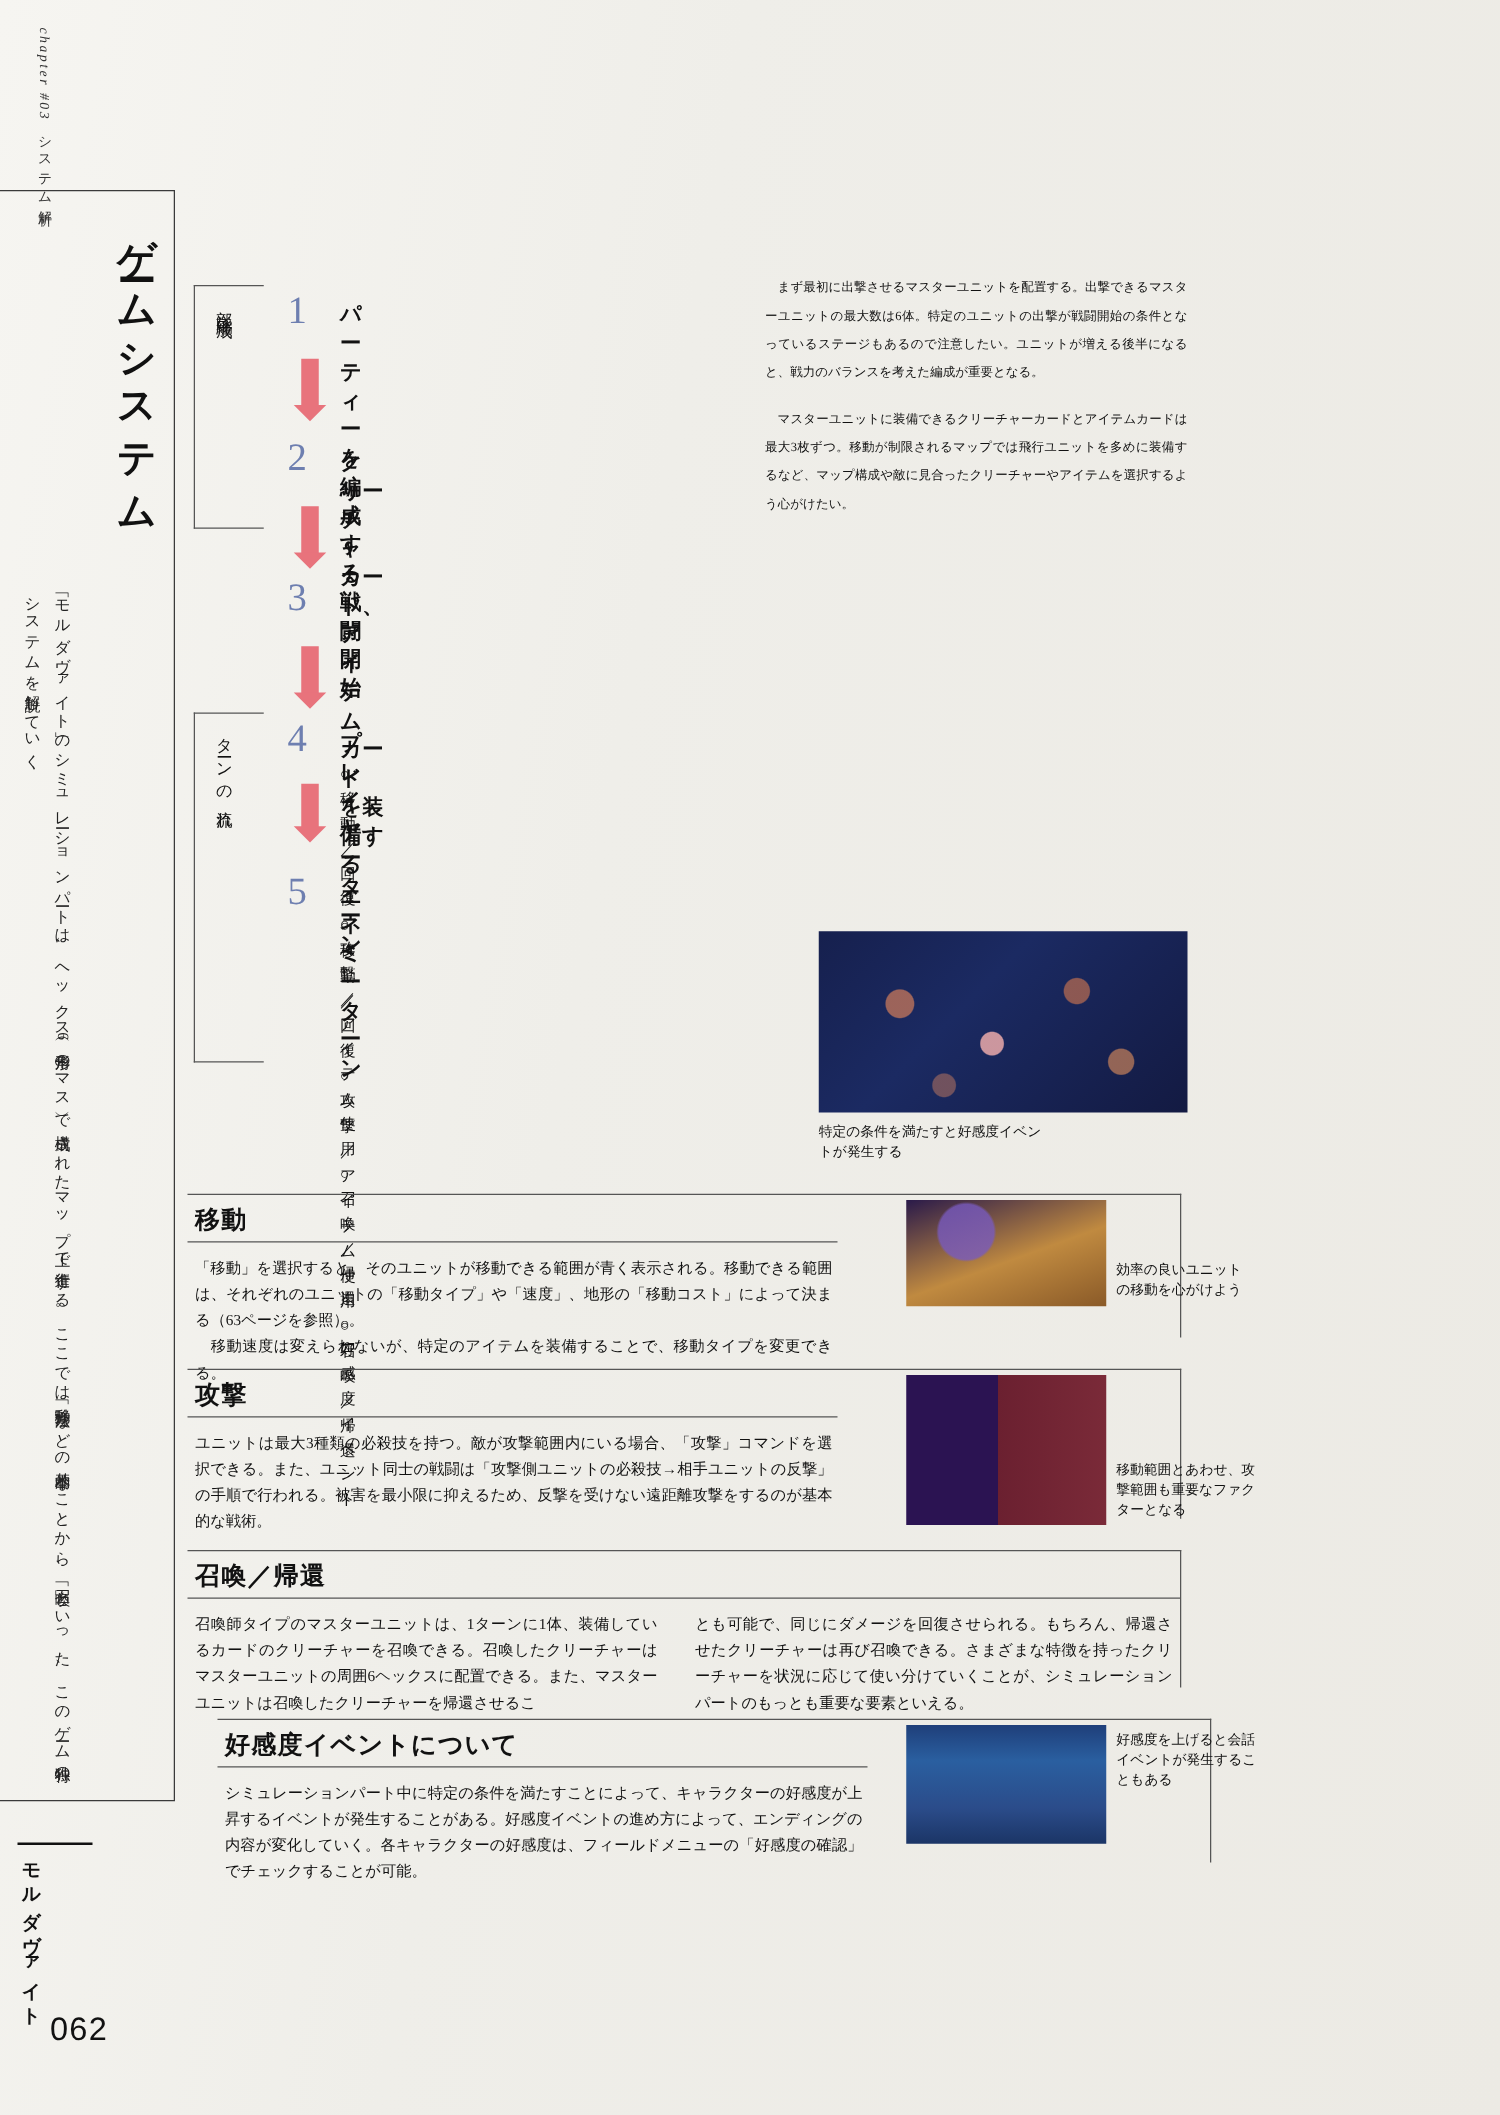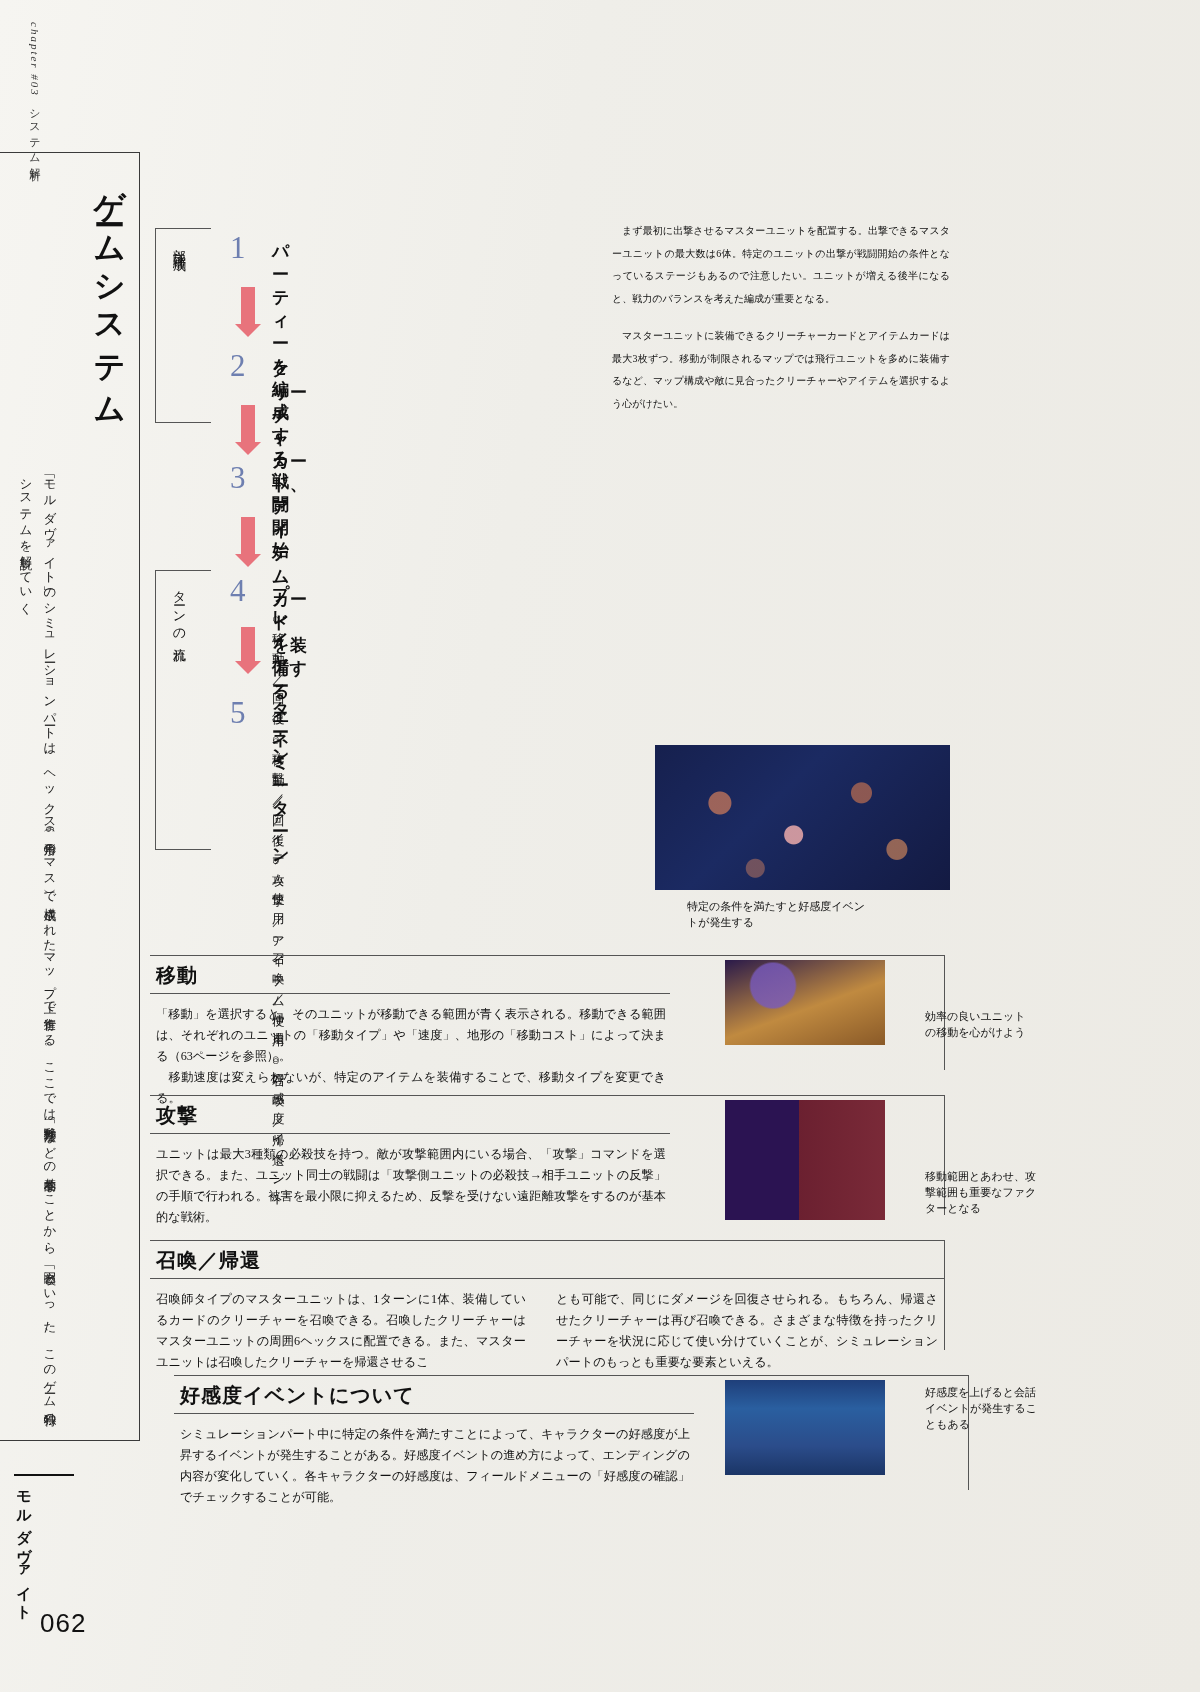--- a/index.html
+++ b/index.html
@@ -117,21 +117,21 @@
     position:absolute;left:612px;top:570px;width:338px;
     font-size:12.7px;line-height:22.5px;text-align:justify;color:#111;
   }
   .rcol2 p{margin:0;text-indent:1em;}
 
   
   .shot{
     position:absolute;background:#10102a;overflow:hidden;
   }
   .cap{
-    position:absolute;font-size:11px;line-height:16px;color:#111;margin-left:32px;
+    position:absolute;font-size:11px;line-height:16px;color:#111;
   }
 
   
   .box{
     position:absolute;left:150px;width:795px;
     border-top:1px solid #555;border-right:1px solid #555;
     box-sizing:border-box;
   }
   .box .bt{
     position:absolute;left:6px;top:6px;

